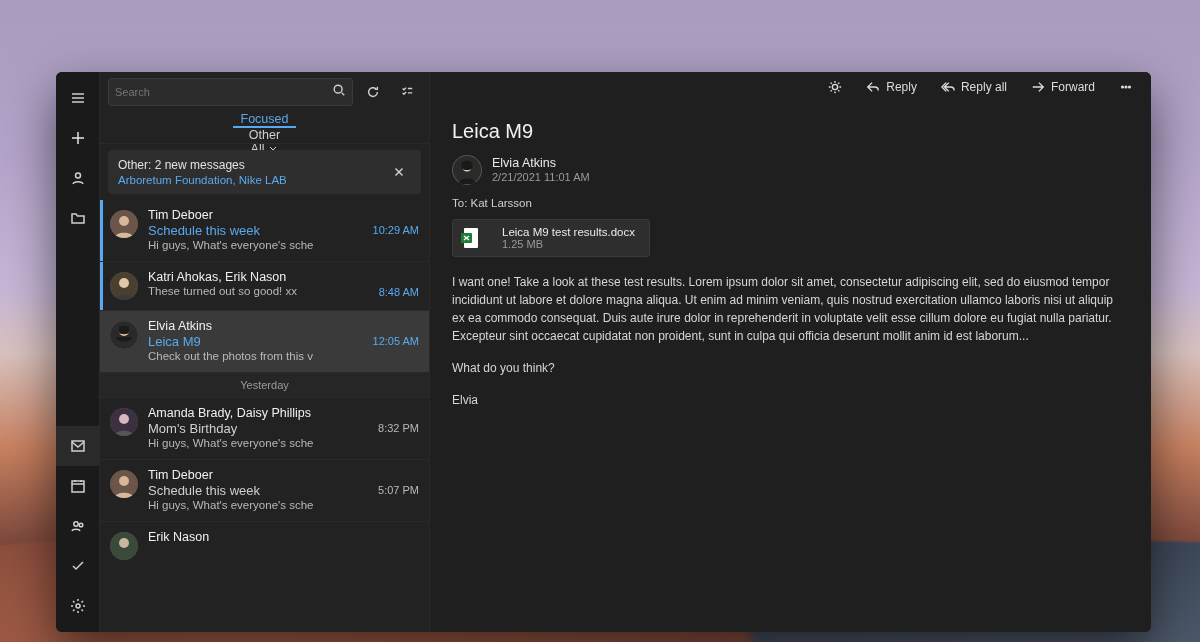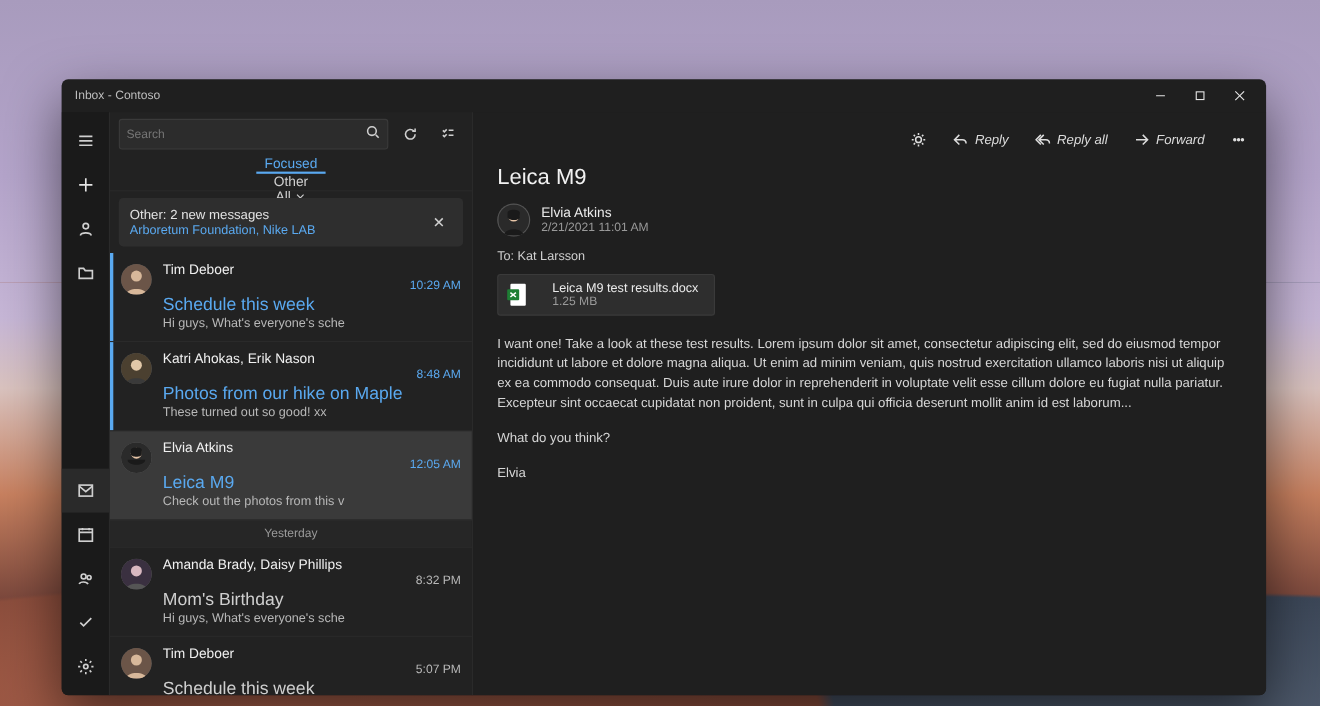--- a/index.html
+++ b/index.html
@@ -79,30 +79,30 @@
     display:flex; gap:10px; padding:8px 10px 10px 10px; border-bottom:1px solid #2a2a2a;
     position:relative;
   }
   .msg.selected { background:#3a3a3a; }
   .msg .bar { position:absolute; left:0; top:0; bottom:0; width:3px; background:#5aa9f0; display:none;}
   .msg.unread .bar { display:block; }
   .avatar { width:28px; height:28px; border-radius:50%; background:#555; flex-shrink:0; margin-top:2px; overflow:hidden; display:flex; align-items:center; justify-content:center; }
   .avatar svg { width:28px; height:28px; }
   .msg .lines { flex:1; min-width:0; }
   .msg .from { font-size:12.5px; color:#f0f0f0; white-space:nowrap; overflow:hidden; text-overflow:ellipsis;}
-  .msg .subject { font-size:16px; color:#5aa9f0; white-space:nowrap; overflow:hidden; text-overflow:ellipsis; margin-top:17px;}
+  .msg .subject { font-size:13px; color:#5aa9f0; white-space:nowrap; overflow:hidden; text-overflow:ellipsis; margin-top:1px;}
   .msg .preview { font-size:11.5px; color:#b8b8b8; white-space:nowrap; overflow:hidden; text-overflow:ellipsis; margin-top:1px;}
   .msg .time { position:absolute; right:10px; top:24px; font-size:11px; color:#5aa9f0; }
   .msg.read .time { color:#b8b8b8; }
   .msg.read .subject { color:#cfcfcf; }
   .date-sep { text-align:center; color:#9a9a9a; font-size:11px; padding:6px 0; background:#262626; border-bottom:1px solid #2a2a2a;}
 
   
   .pane { flex:1; background:#1f1f1f; display:flex; flex-direction:column; }
-  .pane-toolbar { height:40px; display:flex; align-items:flex-end; justify-content:flex-end; padding:0 8px; gap:4px; font-size:12px; color:#dcdcdc;font-style:italic;}
+  .pane-toolbar { height:40px; display:flex; align-items:flex-start; justify-content:flex-end; padding:0 8px; gap:4px; font-size:12px; color:#dcdcdc;}
   .ptn { display:flex; align-items:center; gap:6px; padding:0 10px; height:30px; }
   .ptn svg { width:14px; height:14px; stroke:#dcdcdc; fill:none; stroke-width:1.6; }
 
   .pane-body { flex:1; padding:8px 22px; overflow:hidden; }
   .pane-body h1 { font-size:20px; font-weight:400; color:#f2f2f2; margin-bottom:10px; }
   .sender-row { display:flex; align-items:center; gap:10px; }
   .sender-row .avatar { width:30px; height:30px; }
   .sender-row .meta .name { font-size:12.5px; color:#eaeaea; }
   .sender-row .meta .date { font-size:11px; color:#9a9a9a; margin-top:1px;}
   .to-row { font-size:11.5px; color:#cfcfcf; margin-top:12px; }
@@ -119,39 +119,20 @@
   .mail-text { font-size:12px; color:#d6d6d6; line-height:1.5; margin-top:16px; max-width:720px; }
   .mail-text p { margin-bottom:14px; }
 </style>
 </head>
 <body>
 
 <div class="wallpaper-hill"></div>
 
 <div class="window">
 
-  <div class="titlebar">
-    <span class="title">Inbox - Contoso</span>
-    <div class="win-btn">
-        <svg viewBox="0 0 10 10">
-          <line x1="1" y1="5" x2="9" y2="5"></line>
-        </svg>
-      </div>
-    <div class="win-btn">
-        <svg viewBox="0 0 10 10">
-          <rect x="1.5" y="1.5" width="7" height="7"></rect>
-        </svg>
-      </div>
-    <div class="win-btn">
-        <svg viewBox="0 0 10 10">
-          <line x1="1" y1="1" x2="9" y2="9"></line>
-          <line x1="9" y1="1" x2="1" y2="9"></line>
-        </svg>
-      </div>
-  </div>
 
   <div class="body">
 
     <div class="rail">
       <div class="rail-btn">
           <svg viewBox="0 0 16 16">
             <line x1="2" y1="4" x2="14" y2="4"></line>
             <line x1="2" y1="8" x2="14" y2="8"></line>
             <line x1="2" y1="12" x2="14" y2="12"></line>
           </svg>
@@ -281,21 +262,20 @@
           <div class="bar"></div>
           <div class="avatar">
               <svg viewBox="0 0 28 28">
                 <circle cx="14" cy="14" r="14" fill="#4b4030"></circle>
                 <circle cx="14" cy="11" r="5" fill="#e2c8a8"></circle>
                 <path d="M4 28c2-7 18-7 20 0" fill="#3a3a3a"></path>
               </svg>
             </div>
           <div class="lines">
             <div class="from">Katri Ahokas, Erik Nason</div>
-            <div class="subject">Photos from our hike on Maple</div>
             <div class="preview">These turned out so good! xx</div>
           </div>
           <div class="time">8:48 AM</div>
         </div>
 
 
         <div class="msg selected">
           <div class="avatar">
               <svg viewBox="0 0 28 28">
                 <circle cx="14" cy="14" r="14" fill="#2a2a2a"></circle>

